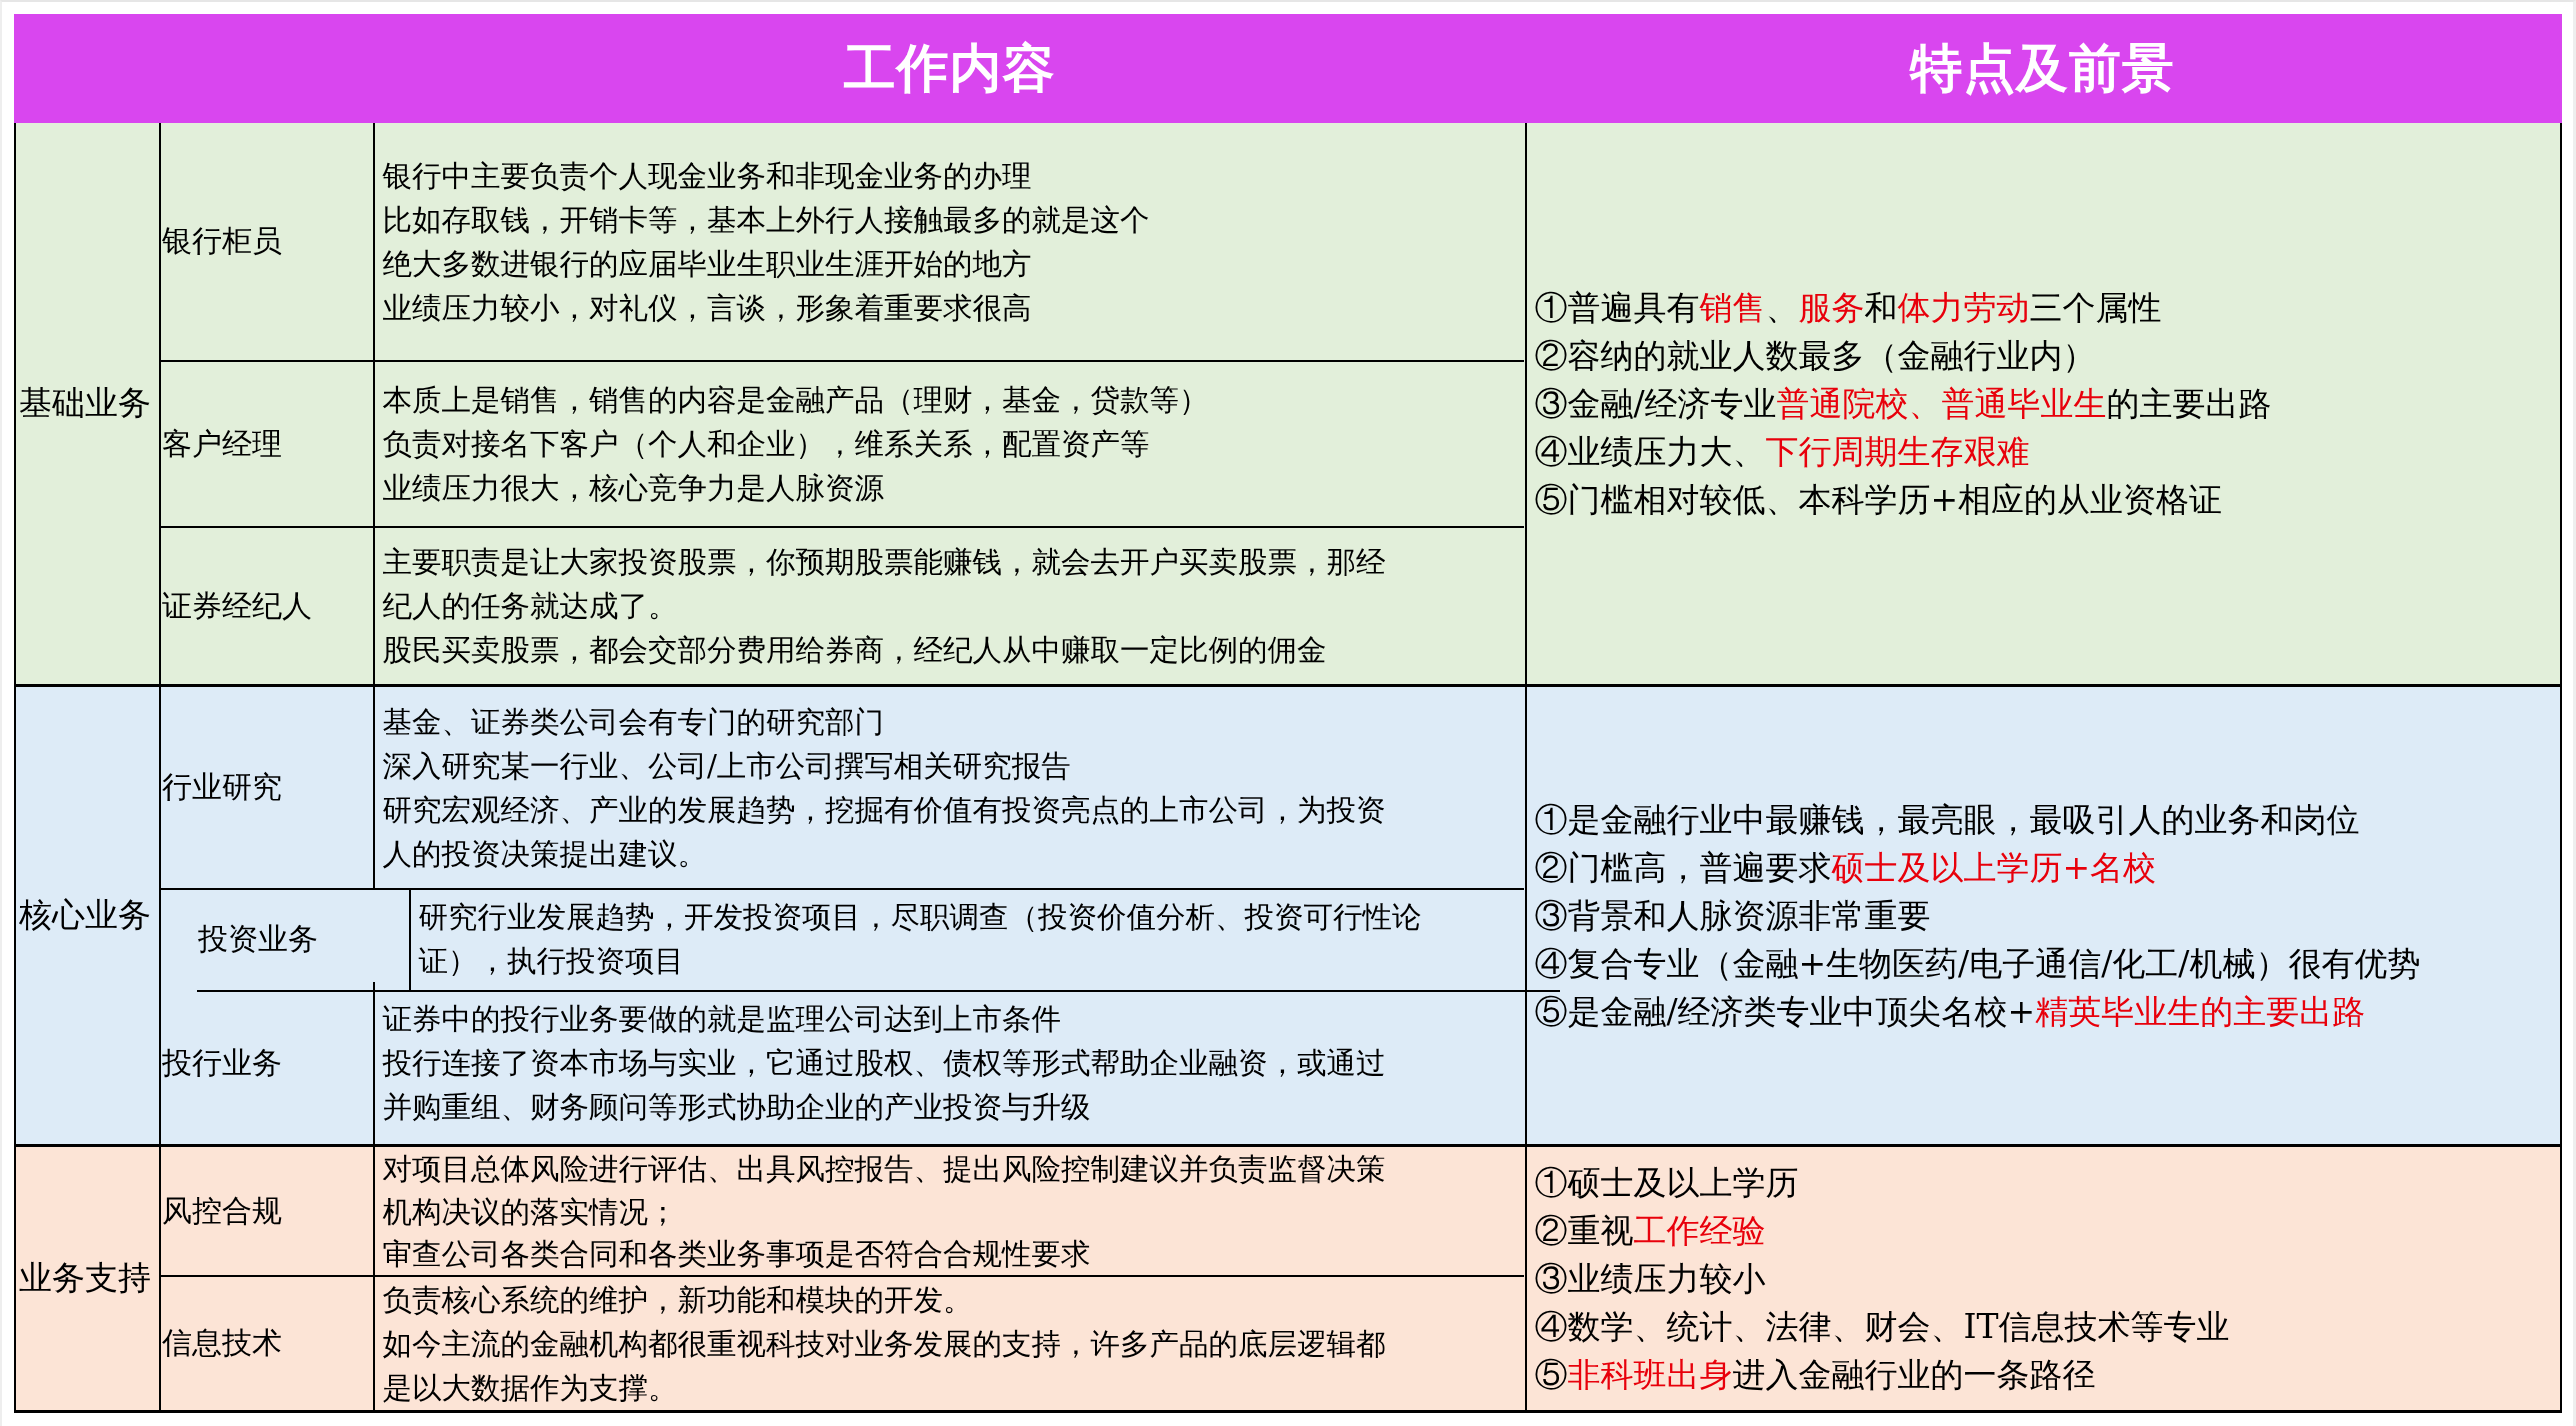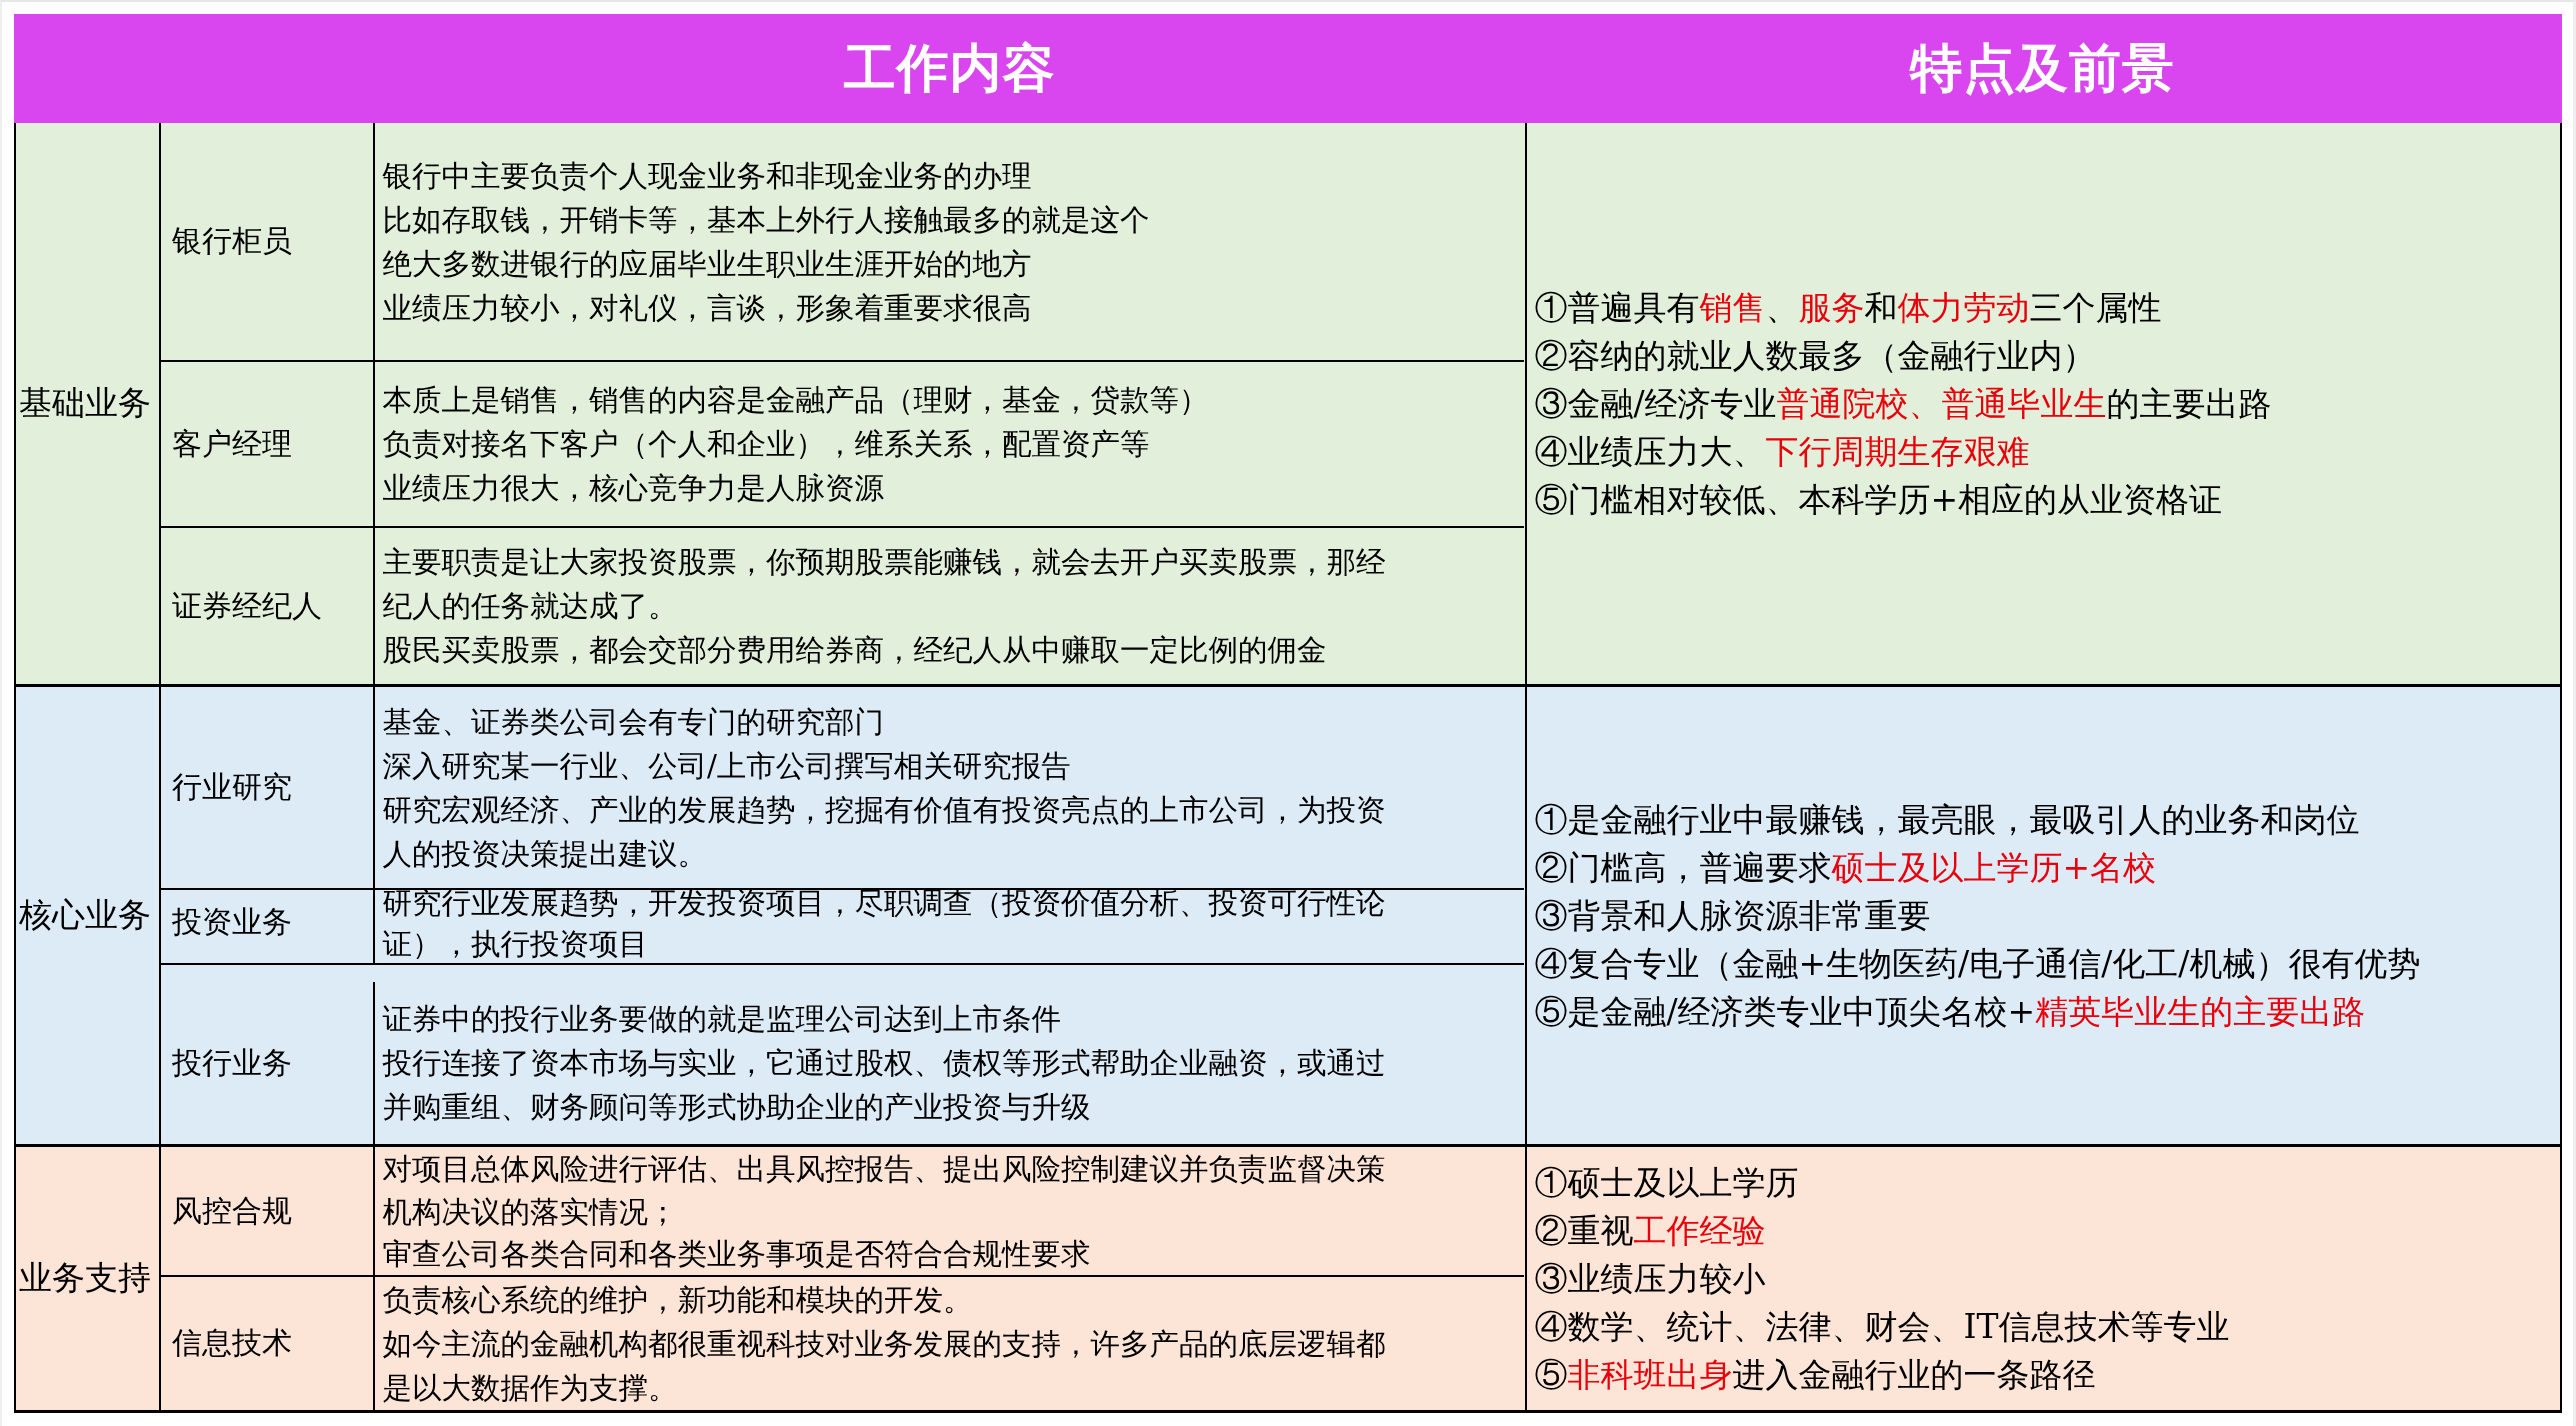--- a/index.html
+++ b/index.html
@@ -11,21 +11,21 @@
   .header { position: absolute; left: 0; top: 0; width: 2548px; height: 109px; background: #d946ef; }
   .hcell { position: absolute; top: 0; height: 109px; display: flex; align-items: center; justify-content: center;
            color: #fff; font-size: 52px; font-weight: bold; letter-spacing: 0.9px; }
   .section { position: absolute; left: 0; width: 2548px; box-sizing: border-box;
              border-left: 2.8px solid #000; border-right: 2.8px solid #000; border-bottom: 3.7px solid #000; }
   .cat { position: absolute; left: 0; top: 0; bottom: 0; width: 145px; display: flex; align-items: center;
          padding-left: 3px; font-size: 33px; border-right: 2.8px solid #000; box-sizing: border-box; white-space: nowrap; }
   .row { position: absolute; left: 145px; width: 1363px; box-sizing: border-box; }
   .row.bordered { border-bottom: 2.8px solid #000; }
   .sub { position: absolute; left: 0; top: 0; bottom: 0; width: 214px; display: flex; align-items: center;
-         padding-left: 11px; font-size: 30px; border-right: 2.8px solid #000; box-sizing: border-box; white-space: nowrap; }
+         padding-left: 1px; font-size: 30px; border-right: 2.8px solid #000; box-sizing: border-box; white-space: nowrap; }
   .desc { position: absolute; left: 214px; top: 0; bottom: 0; right: 0; display: flex; flex-direction: column;
           justify-content: center; padding-left: 7.4px; padding-right: 3px; font-size: 29.5px; line-height: 44px; box-sizing: border-box; }
   .desc .line { white-space: nowrap; overflow: hidden; }
   .feat { position: absolute; left: 1509px; top: 0; bottom: 0; right: 0; display: flex; flex-direction: column;
           justify-content: center; padding-left: 7.4px; font-size: 33px; line-height: 48px;
           border-left: 2.8px solid #000; box-sizing: border-box; }
   .feat .fline { white-space: nowrap; }
   .red { color: #e8000b; }
   .green { background: #e2efda; }
   .blue { background: #ddebf7; }
@@ -89,21 +89,21 @@
     <div class="row bordered" style="top:0;height:203px;">
       <div class="sub">行业研究</div>
       <div class="desc">
         <div class="line">基金、证券类公司会有专门的研究部门</div>
         <div class="line">深入研究某一行业、公司/上市公司撰写相关研究报告</div>
         <div class="line">研究宏观经济、产业的发展趋势，挖掘有价值有投资亮点的上市公司，为投资</div>
         <div class="line">人的投资决策提出建议。</div>
       </div>
     </div>
 
-    <div class="row bordered" style="top:194px;height:84px;">
+    <div class="row bordered" style="top:201px;height:104px;margin-left:36px;">
       <div class="sub">投资业务</div>
       <div class="desc">
         <div class="line">研究行业发展趋势，开发投资项目，尽职调查（投资价值分析、投资可行性论</div>
         <div class="line">证），执行投资项目</div>
       </div>
     </div>
 
     <div class="row" style="top:295px;height:162px;">
       <div class="sub">投行业务</div>
       <div class="desc">

